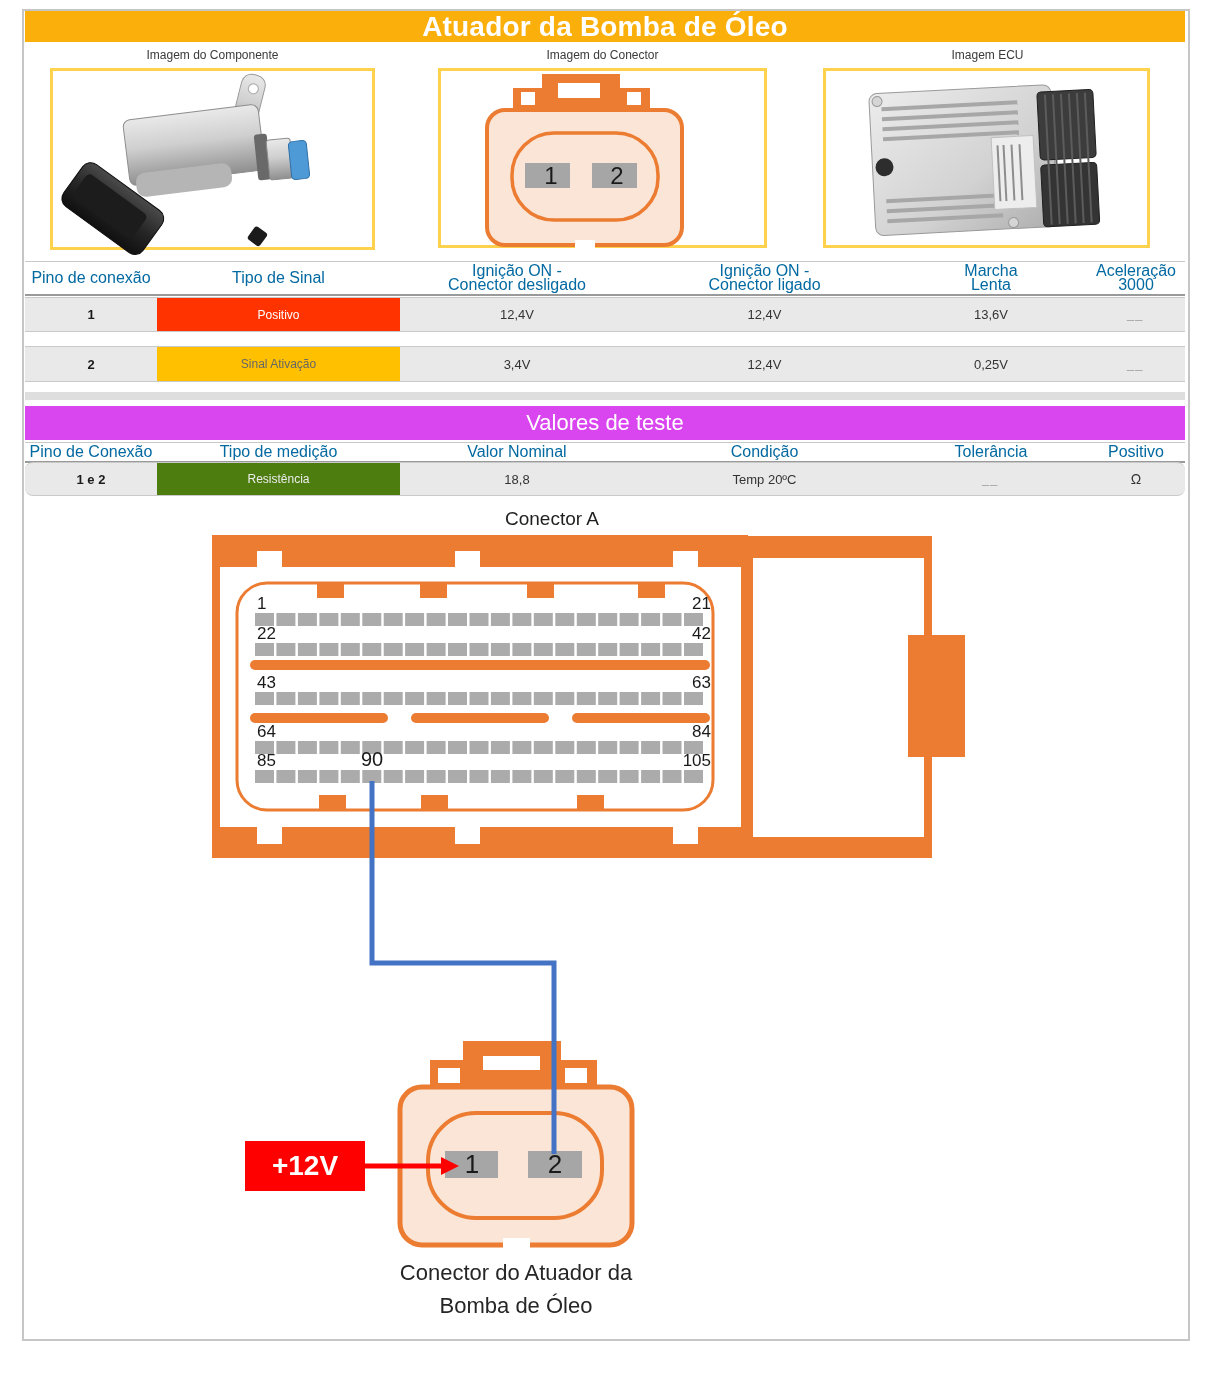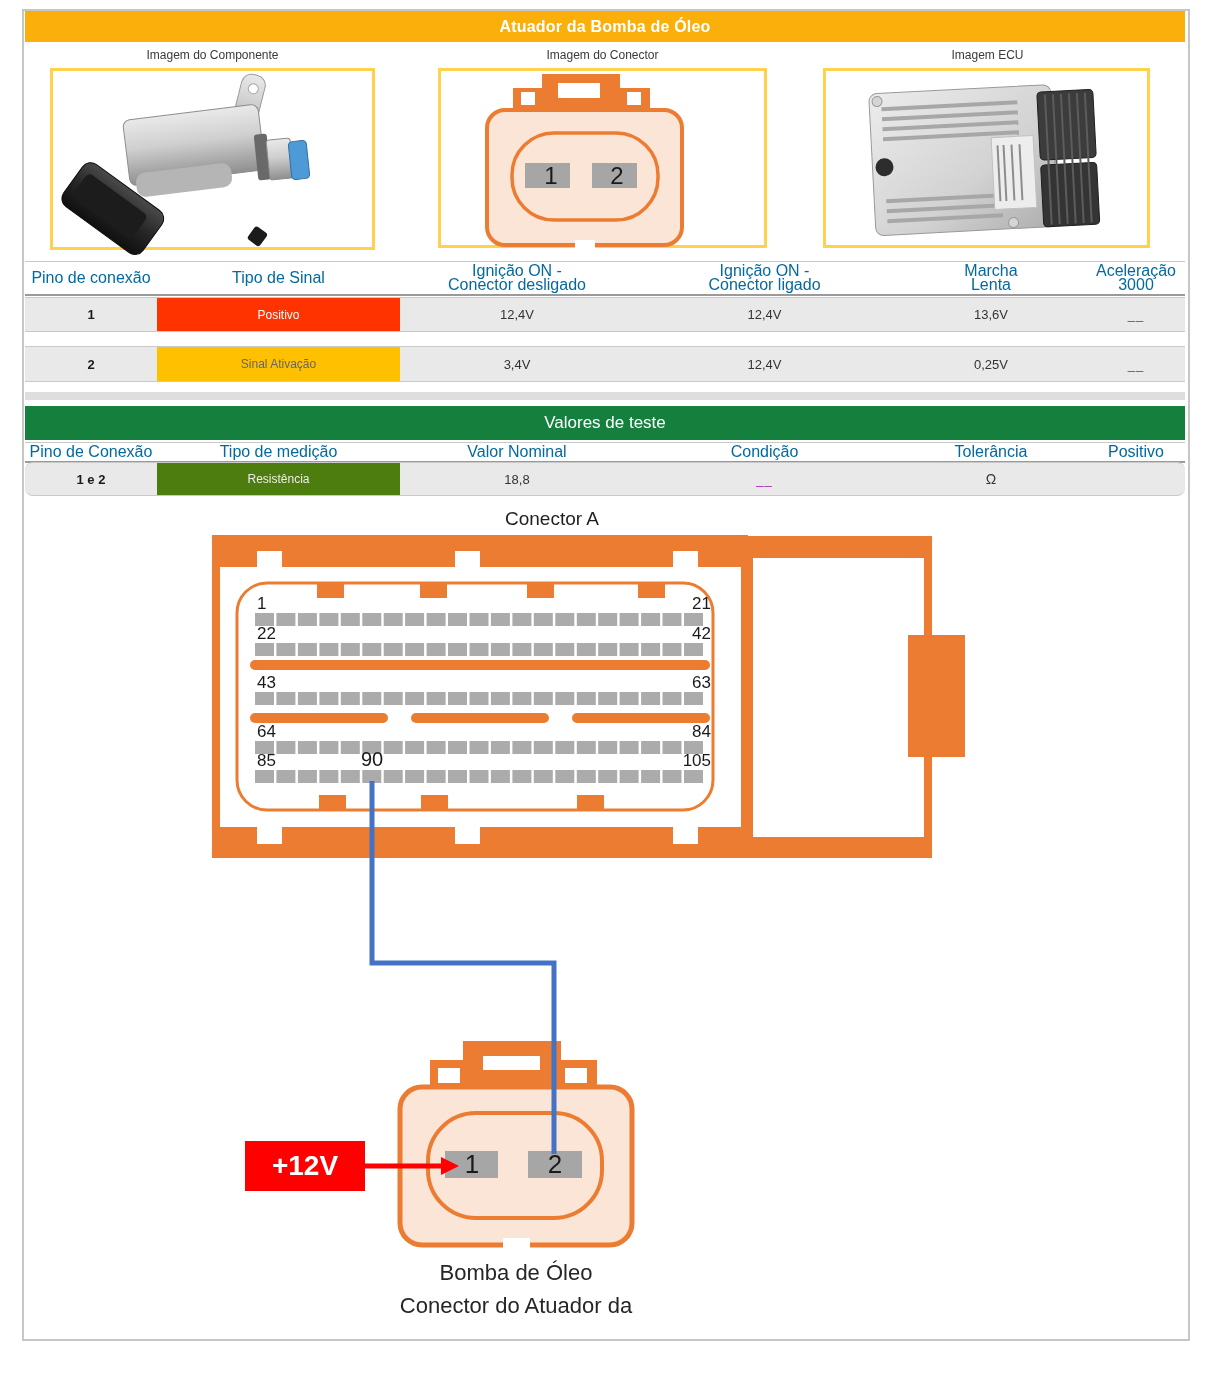--- a/index.html
+++ b/index.html
@@ -1,41 +1,41 @@
 <!DOCTYPE html>
 <html><head>
 <meta charset="utf-8">
 <style>
   html,body{margin:0;padding:0;background:#ffffff;}
   #canvas{position:relative;width:1224px;height:1373px;background:#ffffff;
           font-family:"Liberation Sans",sans-serif;overflow:hidden;}
   .frame{position:absolute;left:22px;top:9px;width:1164px;height:1328px;
          border:2px solid #c6c6c6;background:#ffffff;}
   .titlebar{position:absolute;left:25px;top:11px;width:1160px;height:31px;
-            background:#FBAF0B;color:#ffffff;font-weight:bold;font-size:16px;
+            background:#FBAF0B;color:#ffffff;font-weight:bold;font-size:28px;
             display:flex;align-items:center;justify-content:center;letter-spacing:.2px;}
   .panel{position:absolute;border:3px solid #FFD24D;background:#ffffff;}
   .panel-label{position:absolute;font-size:12px;color:#3a3a3a;text-align:center;height:14px;}
 
   .grid-row{position:absolute;left:25px;width:1160px;display:grid;
             grid-template-columns:132px 243px 234px 261px 192px 98px;}
   .grid-row > div{display:flex;flex-direction:column;align-items:center;justify-content:center;text-align:center;}
   .thead{font-size:16px;color:#0369a1;line-height:14px;
          border-top:1px solid #c9c9c9;border-bottom:2px solid #9a9a9a;background:#ffffff;}
   .trow{background:#E9E9E9;border-top:1px solid #c9c9c9;border-bottom:1px solid #c9c9c9;
         font-size:13px;color:#333333;}
   .trow .pin{font-weight:bold;color:#1a1a1a;}
   .cellbox{height:100%;width:100%;display:flex;align-items:center;justify-content:center;font-size:12px;}
   .box-red{background:#FF3300;color:#ffffff;}
   .box-yellow{background:#FFC000;color:#666666;}
   .box-black{background:#4d7c0f;color:#ededed;}
-  .dashes{color:#a21caf;letter-spacing:1px;}
+  .dashes{color:#737373;letter-spacing:1px;font-style:italic;}
   .strip{position:absolute;left:25px;width:1160px;height:8px;background:#DEDEDE;}
-  .greenbar{position:absolute;left:25px;width:1160px;height:34px;background:#15803d;
-            color:#ffffff;font-size:17px;display:flex;align-items:center;justify-content:center;}
+  .greenbar{position:absolute;left:25px;width:1160px;height:34px;background:#d946ef;
+            color:#ffffff;font-size:22px;display:flex;align-items:center;justify-content:center;}
 
   .conector-a{position:absolute;left:402px;top:496px;width:300px;text-align:center;
               font-size:19px;color:#1f1f1f;margin-top:12px;}
   .bottom-caption{position:absolute;left:356px;top:1256px;width:320px;text-align:center;
                   font-size:22px;color:#262626;line-height:33px;}
   .supply-box{position:absolute;left:245px;top:1141px;width:120px;height:50px;background:#FF0000;
               color:#ffffff;font-weight:bold;font-size:28px;display:flex;align-items:center;justify-content:center;}
   svg.overlay{position:absolute;left:0;top:0;}
   svg text{font-family:"Liberation Sans",sans-serif;}
 </style>
@@ -115,28 +115,29 @@
     <div>Tolerância</div>
     <div>Positivo</div>
   </div>
 
   <div class="grid-row trow" style="top:462px;height:32px;border-radius:8px;">
     <div class="pin">1 e 2</div>
     <div>
         <div class="cellbox box-black">Resistência</div>
       </div>
     <div>18,8</div>
+    <div>Temp 20ºC</div>
     <div class="dashes">__</div>
     <div style="font-size:14px;">Ω</div>
   </div>
 
   <div class="conector-a">Conector A</div>
   <div class="bottom-caption">
+    <div>Conector do Atuador da</div>
     <div>Bomba de Óleo</div>
-    <div>Conector do Atuador da</div>
   </div>
   <div class="supply-box">+12V</div>
 
   <svg class="overlay" width="1224" height="1373" viewBox="0 0 1224 1373">
     <defs>
       <linearGradient id="gradMetal" x1="0" y1="0" x2="0" y2="1">
         <stop offset="0" stop-color="#e9e9e9"></stop>
           <stop offset="0.45" stop-color="#cfcfcf"></stop>
           <stop offset="1" stop-color="#8f8f8f"></stop>
       </linearGradient>

